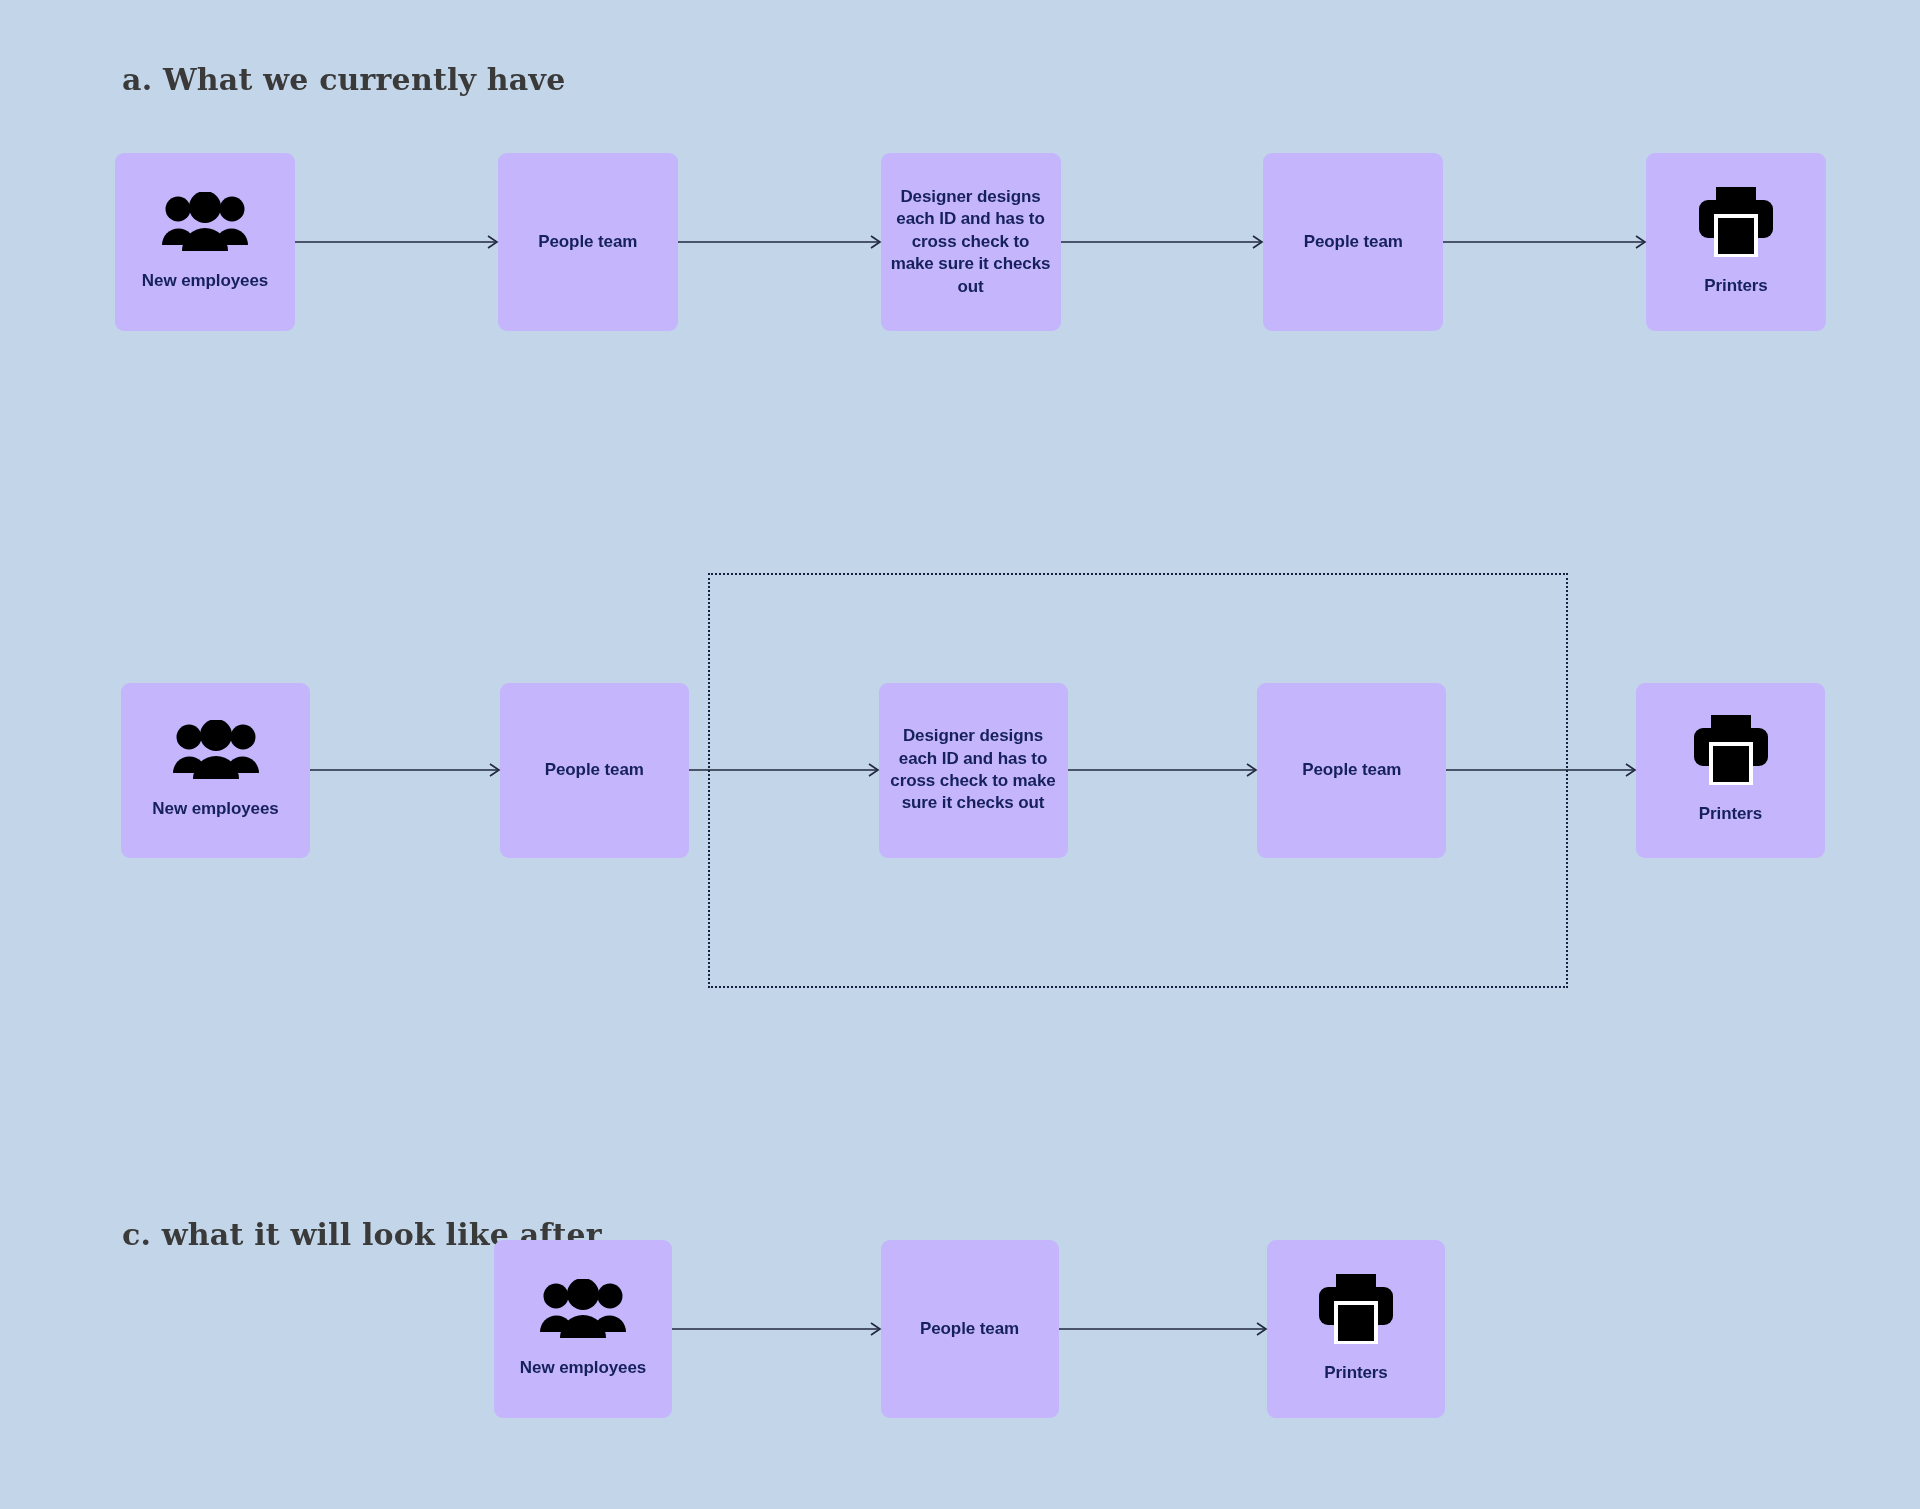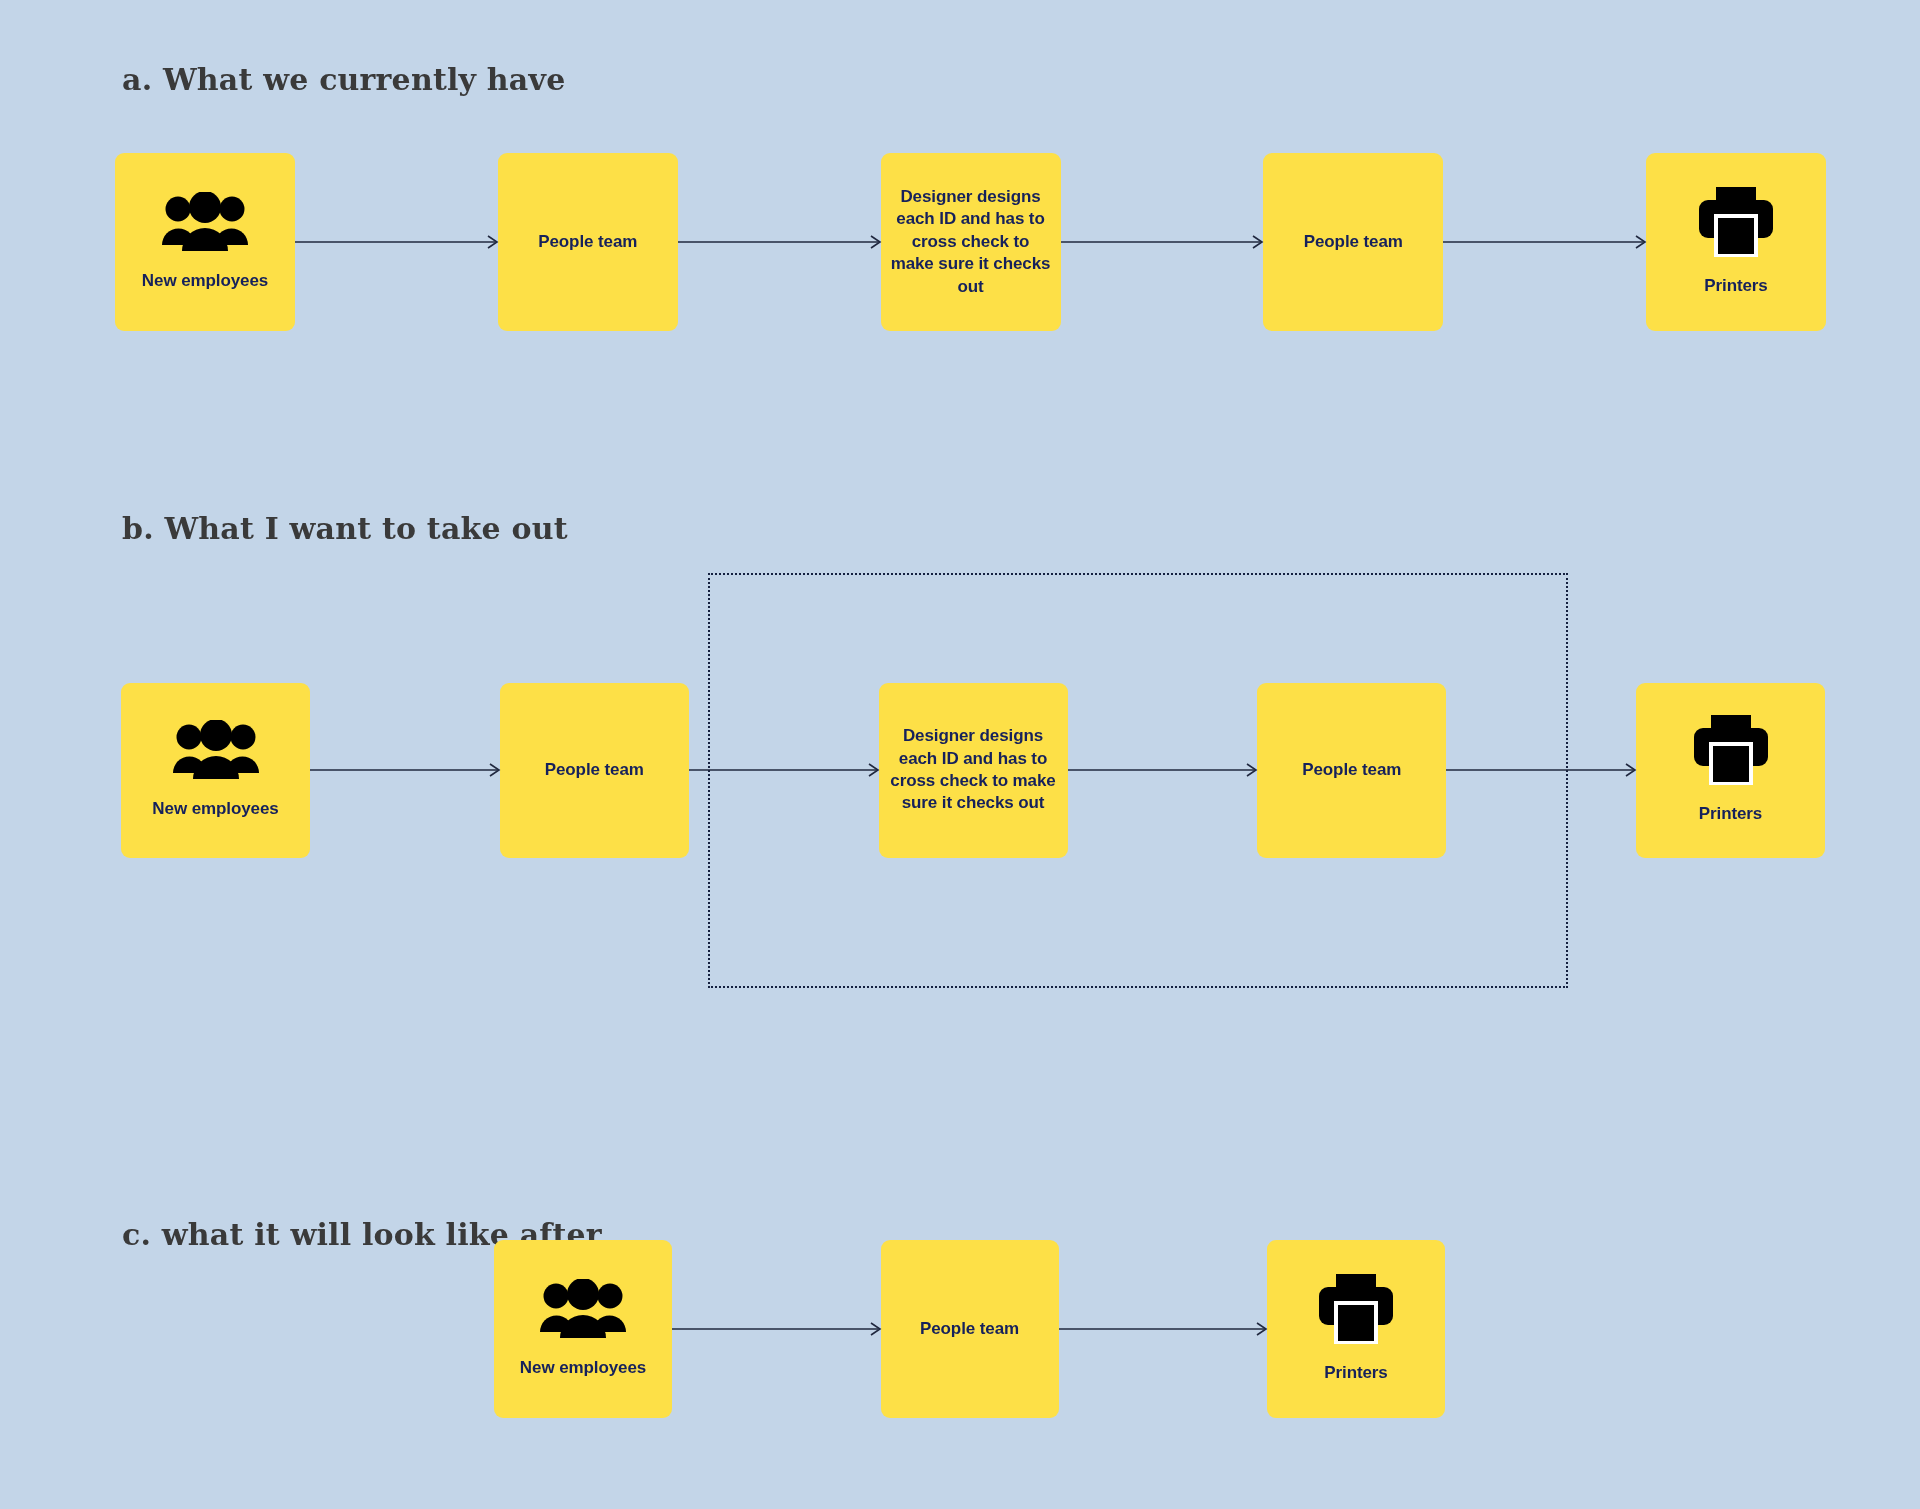--- a/index.html
+++ b/index.html
@@ -40,21 +40,21 @@
     position: absolute;
     display: flex;
     align-items: center;
   }
   #row-a { left: 0px; top: 153px; width: 1920px; height: 178px; }
   #row-b { left: 0px; top: 681px; width: 1920px; height: 178px; }
   #row-c { left: 0px; top: 1240px; width: 1920px; height: 178px; }
 
   
   .node {
-    background: #fde047;
+    background: #c4b5fd;
     border-radius: 9px;
     box-sizing: border-box;
     display: flex;
     flex-direction: column;
     align-items: center;
     justify-content: center;
     padding: 8px 10px;
     flex: 0 0 auto;
   }
   .node-label {
@@ -185,21 +185,20 @@
           <rect x="2" y="13" width="74" height="38" rx="9" fill="#000"></rect>
           <rect x="19" y="29" width="40" height="40" fill="#000" stroke="#fff" stroke-width="4"></rect>
         </svg>
       </span>
       <span class="node-label">Printers</span>
     </div>
 
     <div class="spacer" style="width:94px"></div>
   </div>
 
-  <div class="section-heading" id="heading-b">b. What I want to take out</div>
 
   <div id="takeout-rect"></div>
 
   <div class="row" id="row-b">
     <div class="spacer" style="width:121px"></div>
 
     <div class="node with-icon">
       <span class="icon-wrap">
         <svg width="86" height="60" viewBox="0 0 86 60" xmlns="http://www.w3.org/2000/svg">
           <circle cx="16" cy="17" r="12.5" fill="#000"></circle>

